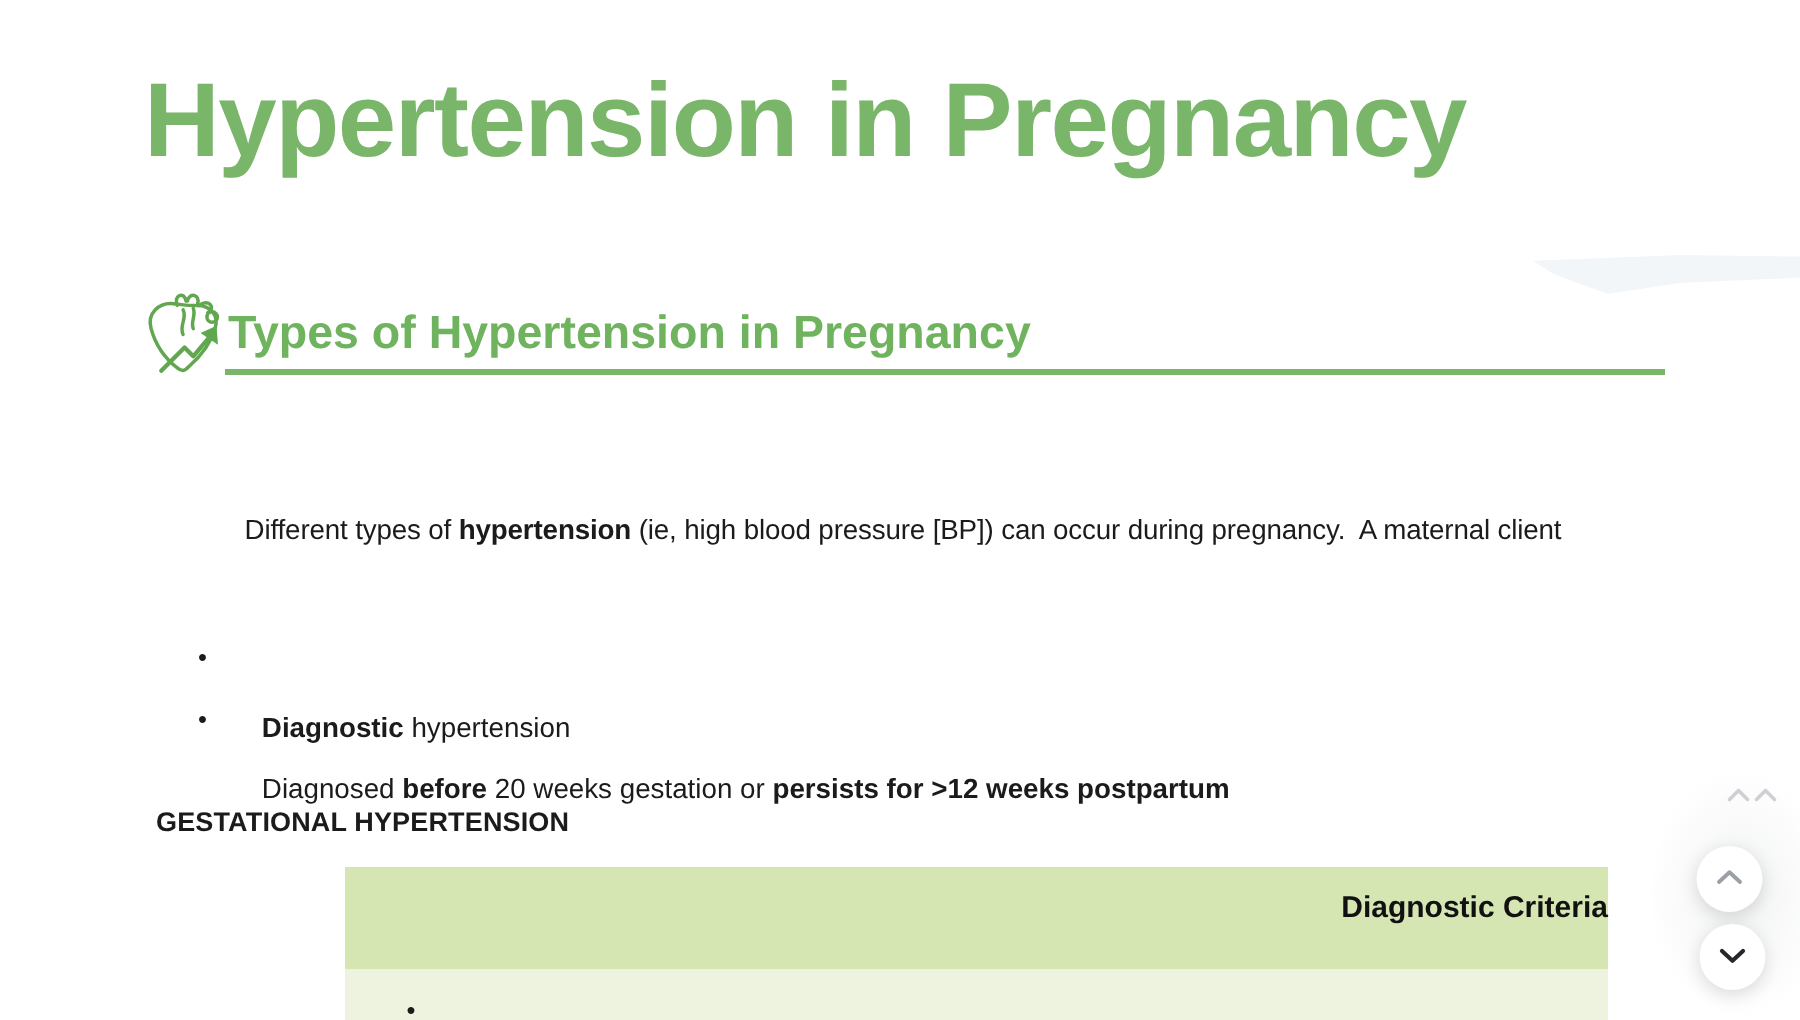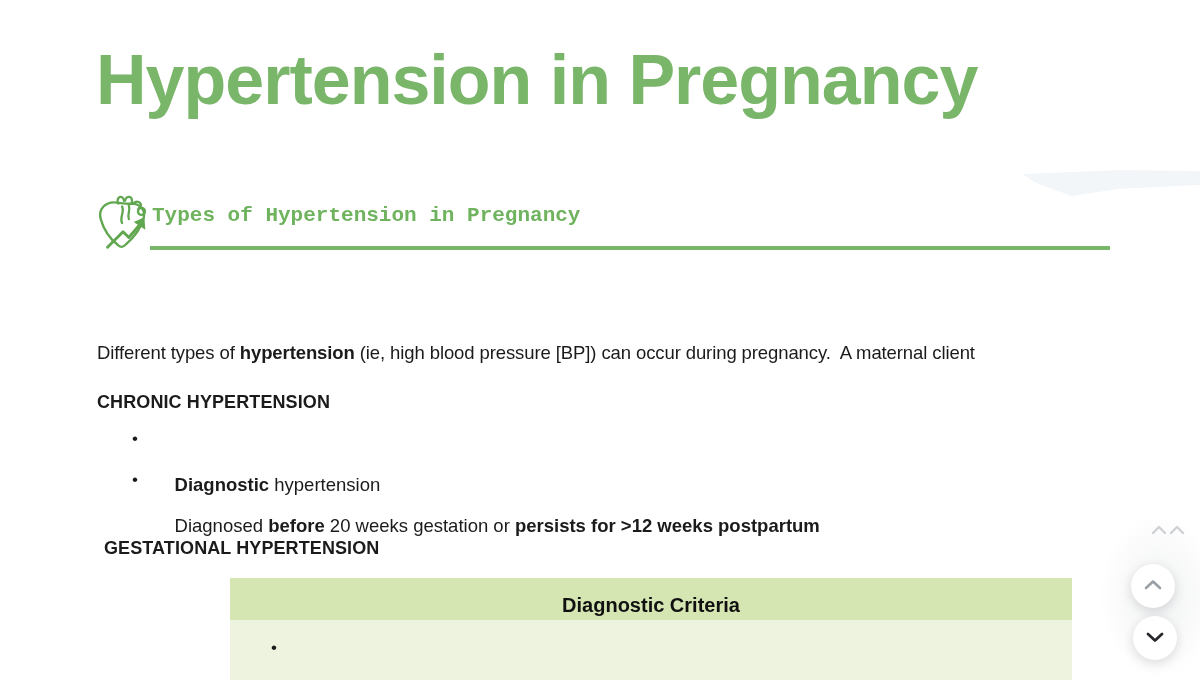--- a/index.html
+++ b/index.html
@@ -15,44 +15,44 @@
   }
   .wisp {
     position:absolute; left:1022px; top:170px; width:178px; height:26px;
     background:#f3f6f9;
     clip-path:polygon(0 15%, 55% 0, 100% 4%, 100% 58%, 55% 72%, 28% 100%, 8% 50%);
   }
   .section-head { position:absolute; left:93px; top:190px; }
   .heart-icon { position:absolute; left:0; top:2px; width:62px; height:62px; }
   .section-title {
     position:absolute; left:59px; top:14px; white-space:nowrap;
-    font-size:21px; font-weight:bold; color:#6fb35e;font-family:Liberation Mono, monospace;
+    font-size:31px; font-weight:bold; color:#6fb35e;
   }
   .section-rule {
     position:absolute; left:150px; top:246px; width:960px; height:4px;
     background:#7ab66a;
   }
   .intro {
     position:absolute; left:97px; top:287px; width:1010px;
-    font-size:18.5px; line-height:26.3px; letter-spacing:-0.1px; white-space:pre-wrap;
+    font-size:18.5px; line-height:26.3px; letter-spacing:-0.1px; white-space:pre-wrap;text-align:center;
   }
   .b { font-weight:bold; }
   .subhead {
     position:absolute; font-size:18px; font-weight:bold; letter-spacing:0.1px;
     white-space:nowrap;
   }
   .subhead.chronic { left:97px; top:392px; }
   .subhead.gest { left:104px; top:538px; }
   .bullet-row { position:absolute; white-space:pre-wrap; font-size:18.5px; }
   .bullet-row .dot { position:absolute; left:-22px; top:-1px; font-size:17px; }
   .cb1 { left:154px; top:430px; }
   .cb2 { left:154px; top:471px; }
   .diagbox { position:absolute; left:230px; top:578px; width:842px; height:260px; }
   .diagbox .dheader {
-    height:42px; background:#d5e6b3; text-align:center;
+    height:68px; background:#d5e6b3; text-align:right;
     font-size:20px; font-weight:bold; line-height:55px; color:#111;
   }
   .diagbox .dbody {
     height:205px; background:#eef3e0; position:relative;
   }
   .dbullet {
     position:absolute; left:65px; top:14px; width:740px;
     font-size:18.5px; line-height:28px; white-space:pre-wrap;
   }
   .dbullet .dot { position:absolute; left:-24px; top:0; font-size:17px; }
@@ -101,21 +101,20 @@
       </svg>
     </span>
     <span class="section-title">Types of Hypertension in Pregnancy</span>
   </div>
   <div class="section-rule"></div>
 
   <div class="intro">
     <div><span>Different types of </span><span class="b">hypertension</span><span> (ie, high blood pressure [BP]) can occur during pregnancy.  A maternal client</span></div>
   </div>
 
-  <div class="subhead chronic">CHRONIC HYPERTENSION</div>
 
   <div class="bullet-row cb1">
     <span class="dot">•</span>
     <span class="b">Diagnostic</span><span> hypertension</span>
   </div>
   <div class="bullet-row cb2">
     <span class="dot">•</span>
     <span>Diagnosed </span><span class="b">before</span><span> 20 weeks gestation or </span><span class="b">persists for &gt;12 weeks postpartum</span>
   </div>
 

